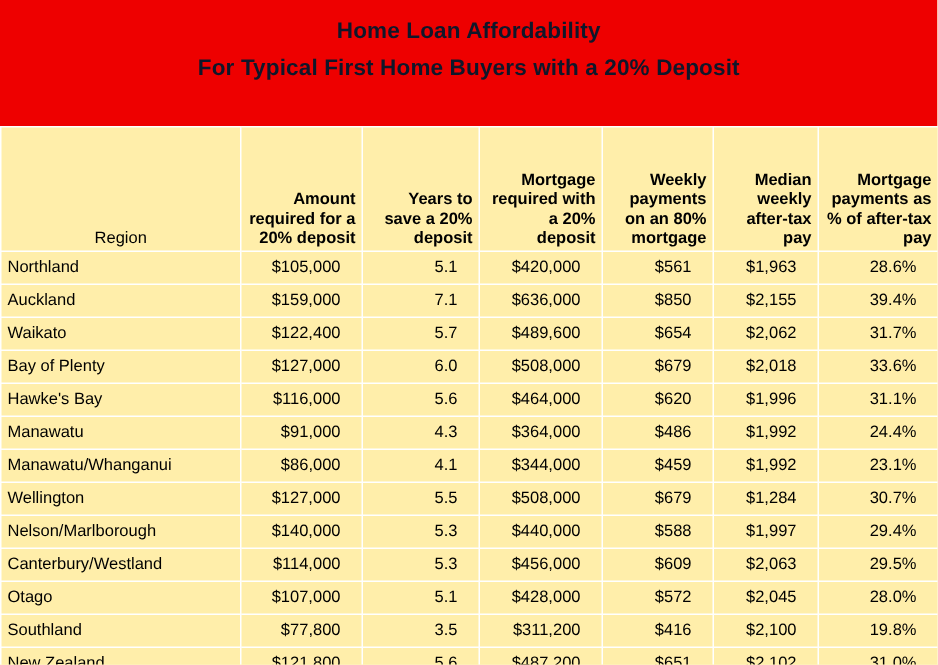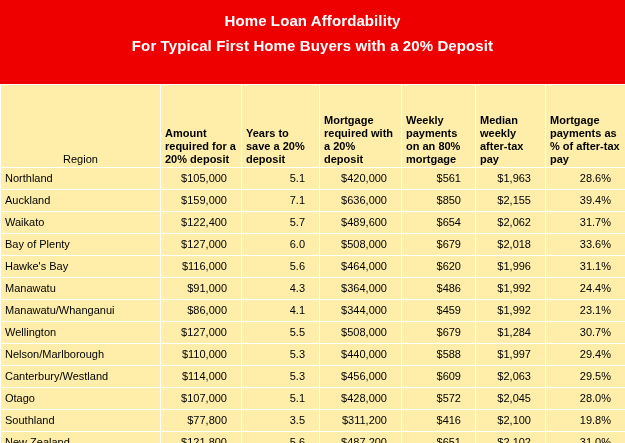--- a/index.html
+++ b/index.html
@@ -14,21 +14,21 @@
     overflow: hidden;
   }
   .page {
     width: 625px;
     height: 443px;
     position: relative;
     background: #ffffff;
   }
   .banner {
     background: #ee0000;
-    color: #ffffff;
+    color: #0f172a;
     text-align: center;
     padding: 8px 0 10px 0;
     height: 84px;
     box-sizing: border-box;
   }
   .banner-line {
     font-weight: bold;
     font-size: 15px;
     line-height: 25px;
     letter-spacing: 0.1px;
@@ -43,21 +43,21 @@
   table.affordability td {
     border: 1px solid #ffffff;
     font-size: 11px;
     color: #000000;
     padding: 1px 4px;
     background: #ffeeaa;
   }
   thead th {
     font-weight: bold;
     vertical-align: bottom;
-    text-align: left;
+    text-align: right;
     height: 80px;
     line-height: 13px;
     padding-bottom: 2px;
   }
   thead th.region-head {
     text-align: center;
     font-weight: normal;
     vertical-align: bottom;
   }
   tbody td {
@@ -179,21 +179,21 @@
           <td class="region">Wellington</td>
           <td class="num">$127,000</td>
           <td class="num">5.5</td>
           <td class="num">$508,000</td>
           <td class="num">$679</td>
           <td class="num">$1,284</td>
           <td class="num">30.7%</td>
         </tr>
         <tr>
           <td class="region">Nelson/Marlborough</td>
-          <td class="num">$110,000</td>
+          <td class="num">$140,000</td>
           <td class="num">5.3</td>
           <td class="num">$440,000</td>
           <td class="num">$588</td>
           <td class="num">$1,997</td>
           <td class="num">29.4%</td>
         </tr>
         <tr>
           <td class="region">Canterbury/Westland</td>
           <td class="num">$114,000</td>
           <td class="num">5.3</td>

